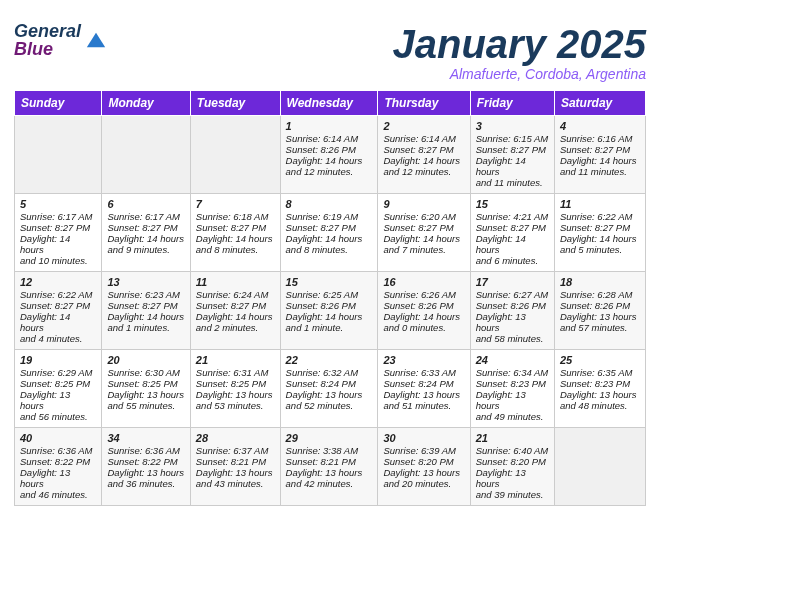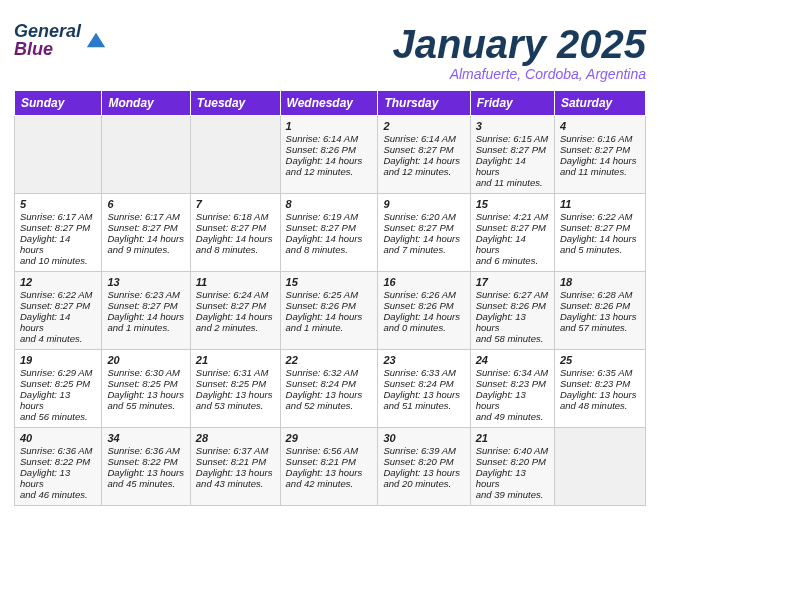--- a/index.html
+++ b/index.html
@@ -324,32 +324,32 @@
             <div>Sunrise: 6:36 AM</div>
             <div>Sunset: 8:22 PM</div>
             <div>Daylight: 13 hours</div>
             <div>and 46 minutes.</div>
           </td>
           <td>
             <span class="day-num">34</span>
             <div>Sunrise: 6:36 AM</div>
             <div>Sunset: 8:22 PM</div>
             <div>Daylight: 13 hours</div>
-            <div>and 45 minutes.</div>
+            <div>and 36 minutes.</div>
           </td>
           <td>
             <span class="day-num">28</span>
             <div>Sunrise: 6:37 AM</div>
             <div>Sunset: 8:21 PM</div>
             <div>Daylight: 13 hours</div>
             <div>and 43 minutes.</div>
           </td>
           <td>
             <span class="day-num">29</span>
-            <div>Sunrise: 6:56 AM</div>
+            <div>Sunrise: 3:38 AM</div>
             <div>Sunset: 8:21 PM</div>
             <div>Daylight: 13 hours</div>
             <div>and 42 minutes.</div>
           </td>
           <td>
             <span class="day-num">30</span>
             <div>Sunrise: 6:39 AM</div>
             <div>Sunset: 8:20 PM</div>
             <div>Daylight: 13 hours</div>
             <div>and 20 minutes.</div>

